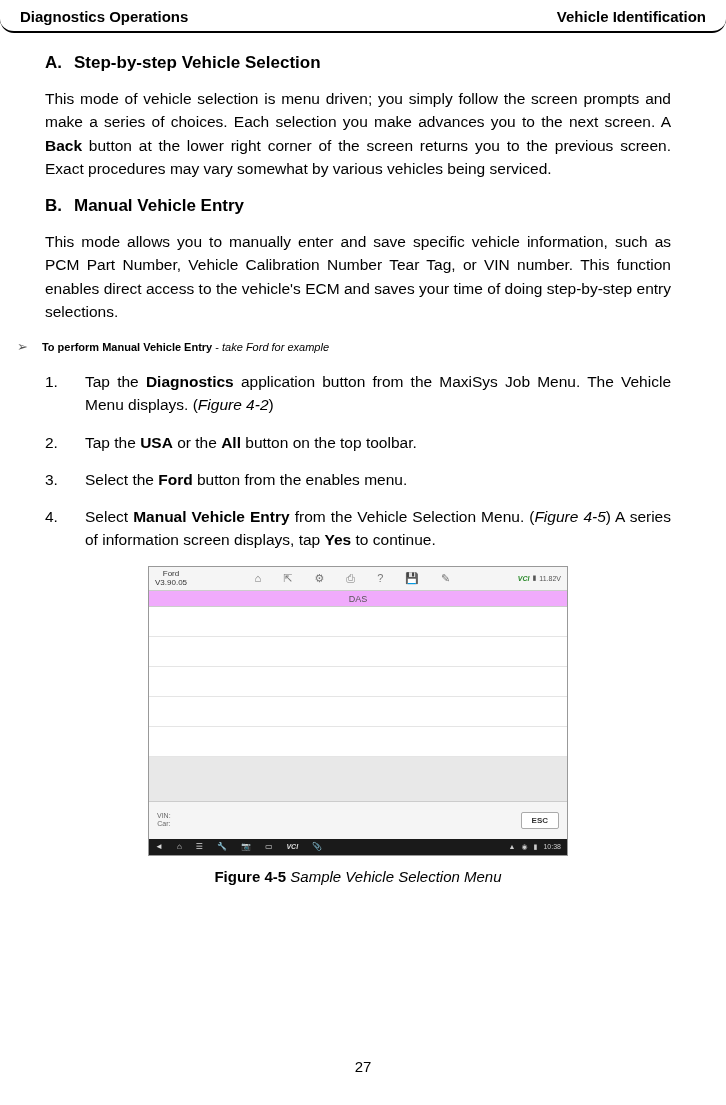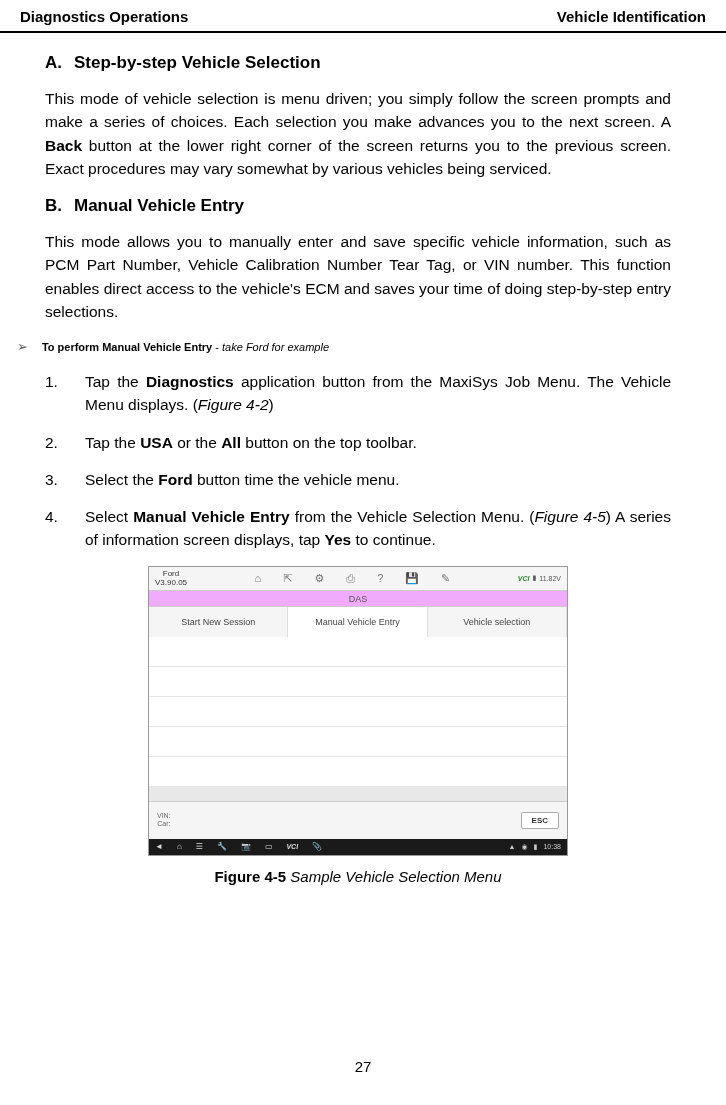--- a/index.html
+++ b/index.html
@@ -16,20 +16,21 @@
       position: relative;
     }
     .page-header {
       display: flex;
       justify-content: space-between;
       align-items: center;
       padding: 8px 20px 6px 20px;
       border-bottom: 2px solid #000;
       font-weight: bold;
       font-size: 15px;
+      border-radius: 14px;
     }
     .content {
       padding: 20px 55px 0 45px;
     }
     .section-heading {
       font-weight: bold;
       font-size: 17px;
       margin-bottom: 14px;
     }
     .section-heading .letter {
@@ -263,21 +264,21 @@
     <li>
       <span class="num">1.</span>
       <span>Tap the </span><span class="bold">Diagnostics</span><span> application button from the MaxiSys Job Menu. The Vehicle Menu displays. (</span><span class="italic">Figure 4-2</span><span>)</span>
     </li>
     <li>
       <span class="num">2.</span>
       <span>Tap the </span><span class="bold">USA</span><span> or the </span><span class="bold">All</span><span> button on the top toolbar.</span>
     </li>
     <li>
       <span class="num">3.</span>
-      <span>Select the </span><span class="bold">Ford</span><span> button time the vehicle menu.</span>
+      <span>Select the </span><span class="bold">Ford</span><span> button from the enables menu.</span>
     </li>
     <li>
       <span class="num">4.</span>
       <span>Select </span><span class="bold">Manual Vehicle Entry</span><span> from the Vehicle Selection Menu. (</span><span class="italic">Figure 4-5</span><span>) A series of information screen displays, tap </span><span class="bold">Yes</span><span> to continue.</span>
     </li>
   </ol>
 
   <div class="figure-wrap">
     <div class="screenshot">
       <div class="ss-header">
@@ -292,25 +293,20 @@
           <span>💾</span>
           <span>✎</span>
         </div>
         <div class="ss-header-right">
           <span class="ss-vci">VCI</span>
           <span>▮</span>
           <span>11.82V</span>
         </div>
       </div>
       <div class="ss-das">DAS</div>
-      <div class="ss-tabs">
-        <div class="ss-tab">Start New Session</div>
-        <div class="ss-tab active">Manual Vehicle Entry</div>
-        <div class="ss-tab">Vehicle selection</div>
-      </div>
       <div class="ss-rows">
         <div class="ss-row"></div>
         <div class="ss-row"></div>
         <div class="ss-row"></div>
         <div class="ss-row"></div>
         <div class="ss-row"></div>
       </div>
       <div class="ss-footer">
         <div class="ss-footer-left">
           <div>VIN:</div>

